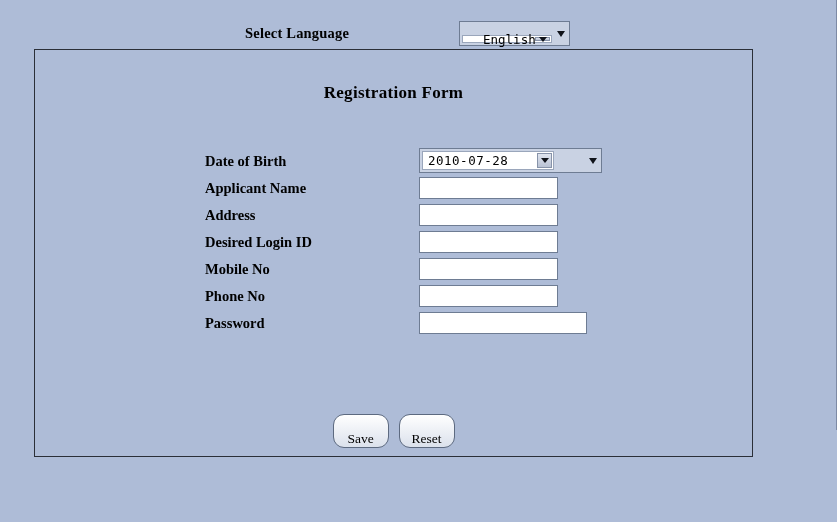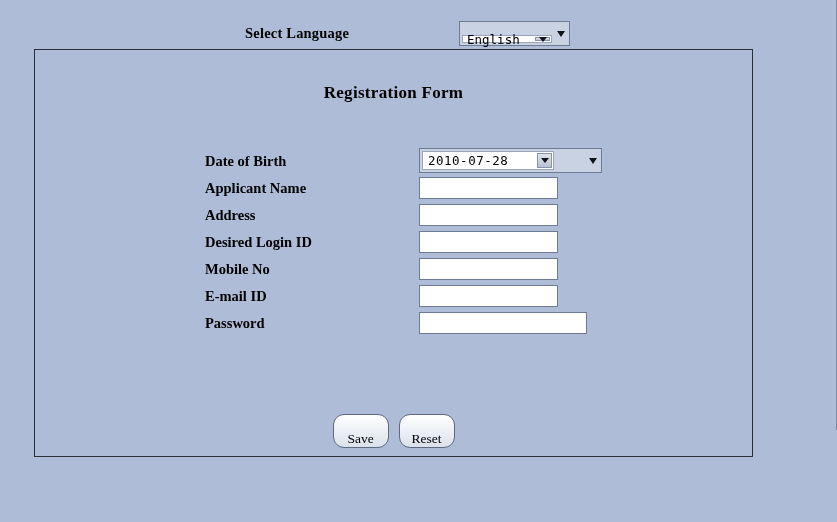--- a/index.html
+++ b/index.html
@@ -51,21 +51,21 @@
     display: flex;
     align-items: stretch;
   }
   .lang-field {
     flex: 1 1 auto;
     margin: 13px 0 2px 2px;
     background: #ffffff;
     border: 1px solid #9aa6bb;
     display: flex;
     align-items: center;
-    padding-left: 4px;
+    padding-left: 20px;
     font-family: "DejaVu Sans Mono", monospace;
     font-size: 12.5px;
     color: #000;
     box-sizing: border-box;
     position: relative;
   }
   .inner-arrow {
     position: absolute;
     right: 1px;
     top: 1px;
@@ -273,27 +273,27 @@
         </div>
       </div>
 
       <div class="row">
         <div class="row-label">Mobile No</div>
         <div class="row-field">
           <input class="txt w-narrow" type="text" value="" style="">
         </div>
       </div>
 
-
-      <div class="row">
-        <div class="row-label">E-mail ID</div>
-        <div class="row-field">
-          <input class="txt w-narrow" type="text" value="" style="">
-        </div>
-      </div>
+      <div class="row">
+        <div class="row-label">Phone No</div>
+        <div class="row-field">
+          <input class="txt w-narrow" type="text" value="" style="">
+        </div>
+      </div>
+
 
       <div class="row">
         <div class="row-label">Password</div>
         <div class="row-field">
           <input class="txt w-wide" type="password" value="" style="">
         </div>
       </div>
 
 
     </div>

